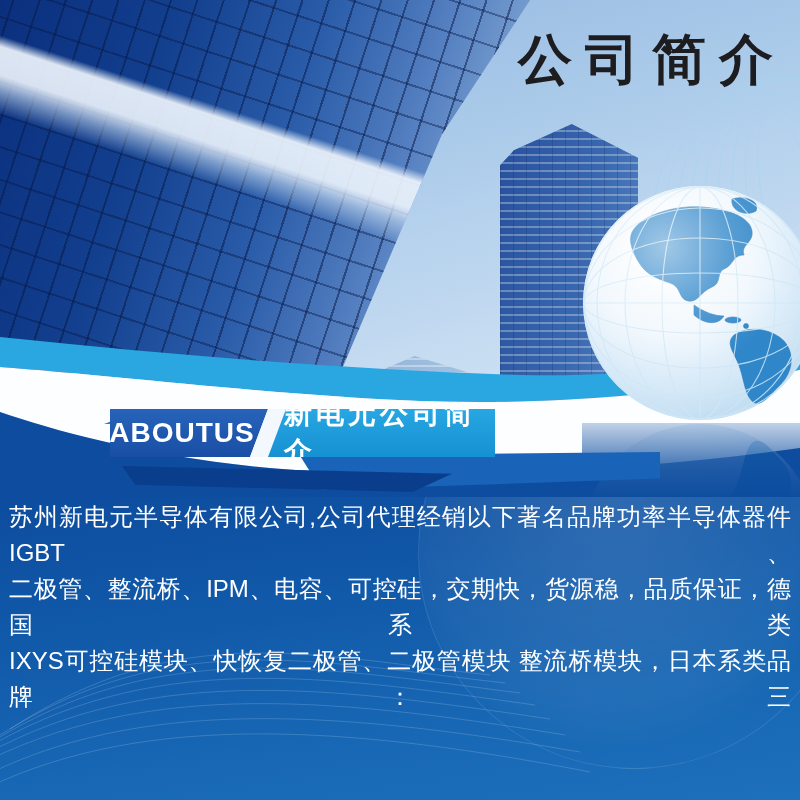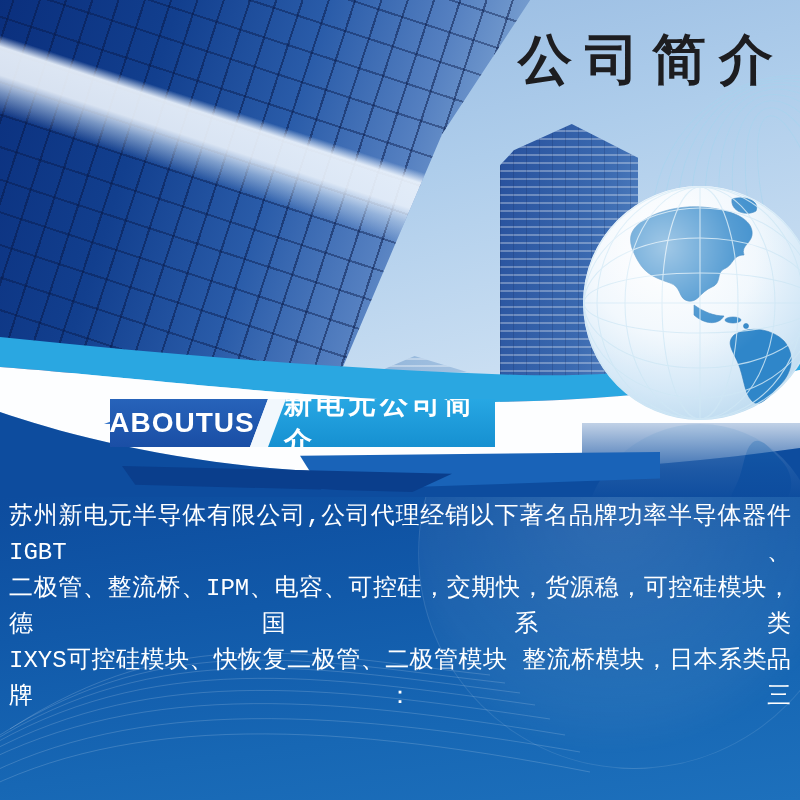--- a/index.html
+++ b/index.html
@@ -48,21 +48,21 @@
   .refl-fade{position:absolute;inset:0;
     background:linear-gradient(180deg,rgba(13,76,158,.25) 0%,rgba(13,76,158,.8) 62%,#0d4c9e 100%);}
 
   
   .banner-corner{position:absolute;left:104px;top:411px;width:34px;height:13px;
     background:#3a78ca;clip-path:polygon(100% 0,100% 100%,0 100%);}
   .banner-shadow-light{position:absolute;left:300px;top:452px;width:360px;height:38px;
     background:#1963b8;clip-path:polygon(0 10%,100% 0,100% 70%,6% 100%);}
   .banner-shadow-dark{position:absolute;left:122px;top:466px;width:330px;height:26px;
     background:#0a3e8c;clip-path:polygon(0 0,100% 30%,88% 100%,4% 72%);}
-  .banner{position:absolute;left:110px;top:399px;width:385px;height:36px;text-decoration:underline;}
+  .banner{position:absolute;left:110px;top:409px;width:385px;height:36px;text-decoration:underline;}
   .banner-dark{position:absolute;left:0;top:0;width:158px;height:48px;
     clip-path:polygon(0 0,100% 0,calc(100% - 18px) 100%,0 100%);
     background:linear-gradient(180deg,#2763ba,#1a4ea5);
     display:flex;align-items:center;justify-content:center;}
   .banner-dark span{color:#fff;font-weight:700;font-size:28px;letter-spacing:1px;
     padding-right:14px;font-family:"Liberation Sans",sans-serif;}
   .banner-slash{position:absolute;left:140px;top:0;width:36px;height:48px;
     clip-path:polygon(18px 0,36px 0,18px 100%,0 100%);background:#f2f8fd;}
   .banner-light{position:absolute;left:158px;top:0;width:227px;height:48px;
     clip-path:polygon(18px 0,100% 0,100% 100%,0 100%);
@@ -73,21 +73,21 @@
 
   
   .intro{position:absolute;left:0;top:497px;width:800px;height:303px;overflow:hidden;
     background:linear-gradient(172deg,#0d4c9e 0%,#1159a9 35%,#1767b4 70%,#1d70bc 100%);}
   .wm-globe{position:absolute;right:-50px;top:-160px;width:430px;height:430px;border-radius:50%;
     border:1px solid rgba(255,255,255,.10);
     background:radial-gradient(circle at 45% 40%,rgba(255,255,255,.13),rgba(255,255,255,.05) 55%,rgba(255,255,255,0) 70%);}
   .swirl-bl{position:absolute;left:-10px;bottom:-12px;width:630px;height:245px;}
   .intro-text{position:absolute;inset:0;padding:2px 9px 0 9px;}
   .bl{color:#fff;font-size:24px;line-height:36px;white-space:normal;
-    font-family:Liberation Mono, monospace;
+    font-family:Liberation Sans, sans-serif;
     text-align:justify;text-align-last:justify;}
 </style>
 </head>
 <body>
 
 <div class="stage">
 
   <div class="hero">
     <div class="sky"></div>
     <div class="bldg-left"></div>
@@ -196,19 +196,19 @@
         <path d="M-30,208 C140,112 330,128 575,168"></path>
         <path d="M-20,196 C150,96 330,118 560,152"></path>
         <path d="M-10,185 C160,82 330,108 545,138"></path>
         <path d="M0,176 C170,70 325,100 530,126"></path>
         <path d="M10,168 C180,60 320,94 515,116"></path>
         <path d="M20,162 C190,52 315,88 500,108"></path>
       </g>
     </svg>
     <div class="intro-text">
       <div class="bl">苏州新电元半导体有限公司,公司代理经销以下著名品牌功率半导体器件IGBT、</div>
-      <div class="bl">二极管、整流桥、IPM、电容、可控硅，交期快，货源稳，可控硅模块，德国系类</div>
+      <div class="bl">二极管、整流桥、IPM、电容、可控硅，交期快，货源稳，品质保证，德国系类</div>
       <div class="bl">IXYS可控硅模块、快恢复二极管、二极管模块 整流桥模块，日本系类品牌：三</div>
 
     </div>
   </div>
 
 </div>
 
 </body></html>

